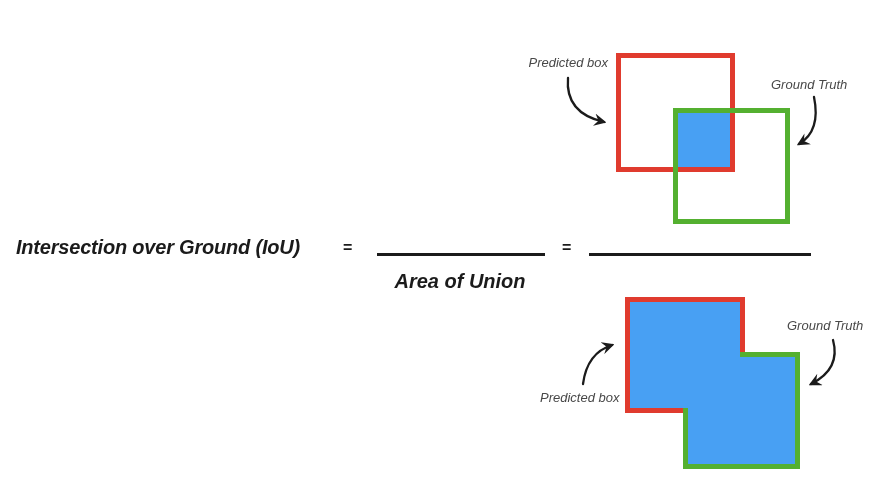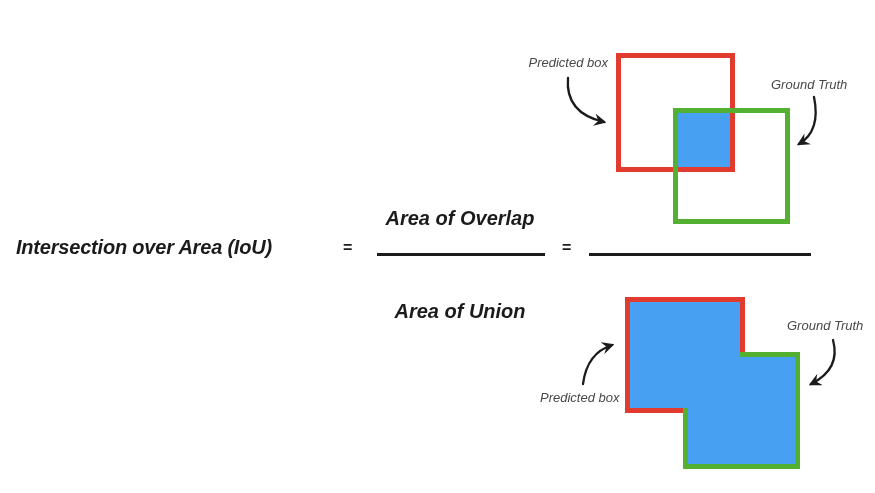--- a/index.html
+++ b/index.html
@@ -46,21 +46,21 @@
     left: 0; width: 180px;
     text-align: center;
     font-size: 20px;
     font-weight: bold;
     font-style: italic;
     color: #1b1b1b;
     line-height: 26px;
     white-space: nowrap;
   }
   .fraction .num { top: 1px; }
-  .fraction .den { top: 64px; margin-top: 30px; }
+  .fraction .den { top: 64px; }
   .frac-line {
     position: absolute;
     left: 7px; top: 49px;
     width: 168px; height: 3px;
     background: #1b1b1b;
   }
   .result-line {
     position: absolute;
     left: 589px; top: 253px;
     width: 222px; height: 3px;
@@ -78,25 +78,24 @@
   .annot.pred-top   { left: 527px; top: 55px;  width: 81px; text-align: right; }
   .annot.gt-top     { left: 771px; top: 77px; }
   .annot.gt-bottom  { left: 787px; top: 318px; }
   .annot.pred-bottom{ left: 540px; top: 390px; }
 </style>
 </head>
 <body>
 
 <div class="canvas">
 
-  <div class="eq-title">Intersection over Area (IoU)</div>
+  <div class="eq-title">Intersection over Ground (IoU)</div>
   <div class="eq-sign eq-sign-1">=</div>
 
   <div class="fraction">
-    <div class="num">Area of Overlap</div>
     <div class="frac-line"></div>
     <div class="den">Area of Union</div>
   </div>
 
   <div class="eq-sign eq-sign-2">=</div>
   <div class="result-line"></div>
 
   <svg class="diagram-svg" viewBox="0 0 875 493" xmlns="http://www.w3.org/2000/svg">
     <defs>
       <marker id="ah" viewBox="0 0 10 10" refX="8" refY="5" markerWidth="5.5" markerHeight="5.5" orient="auto">

